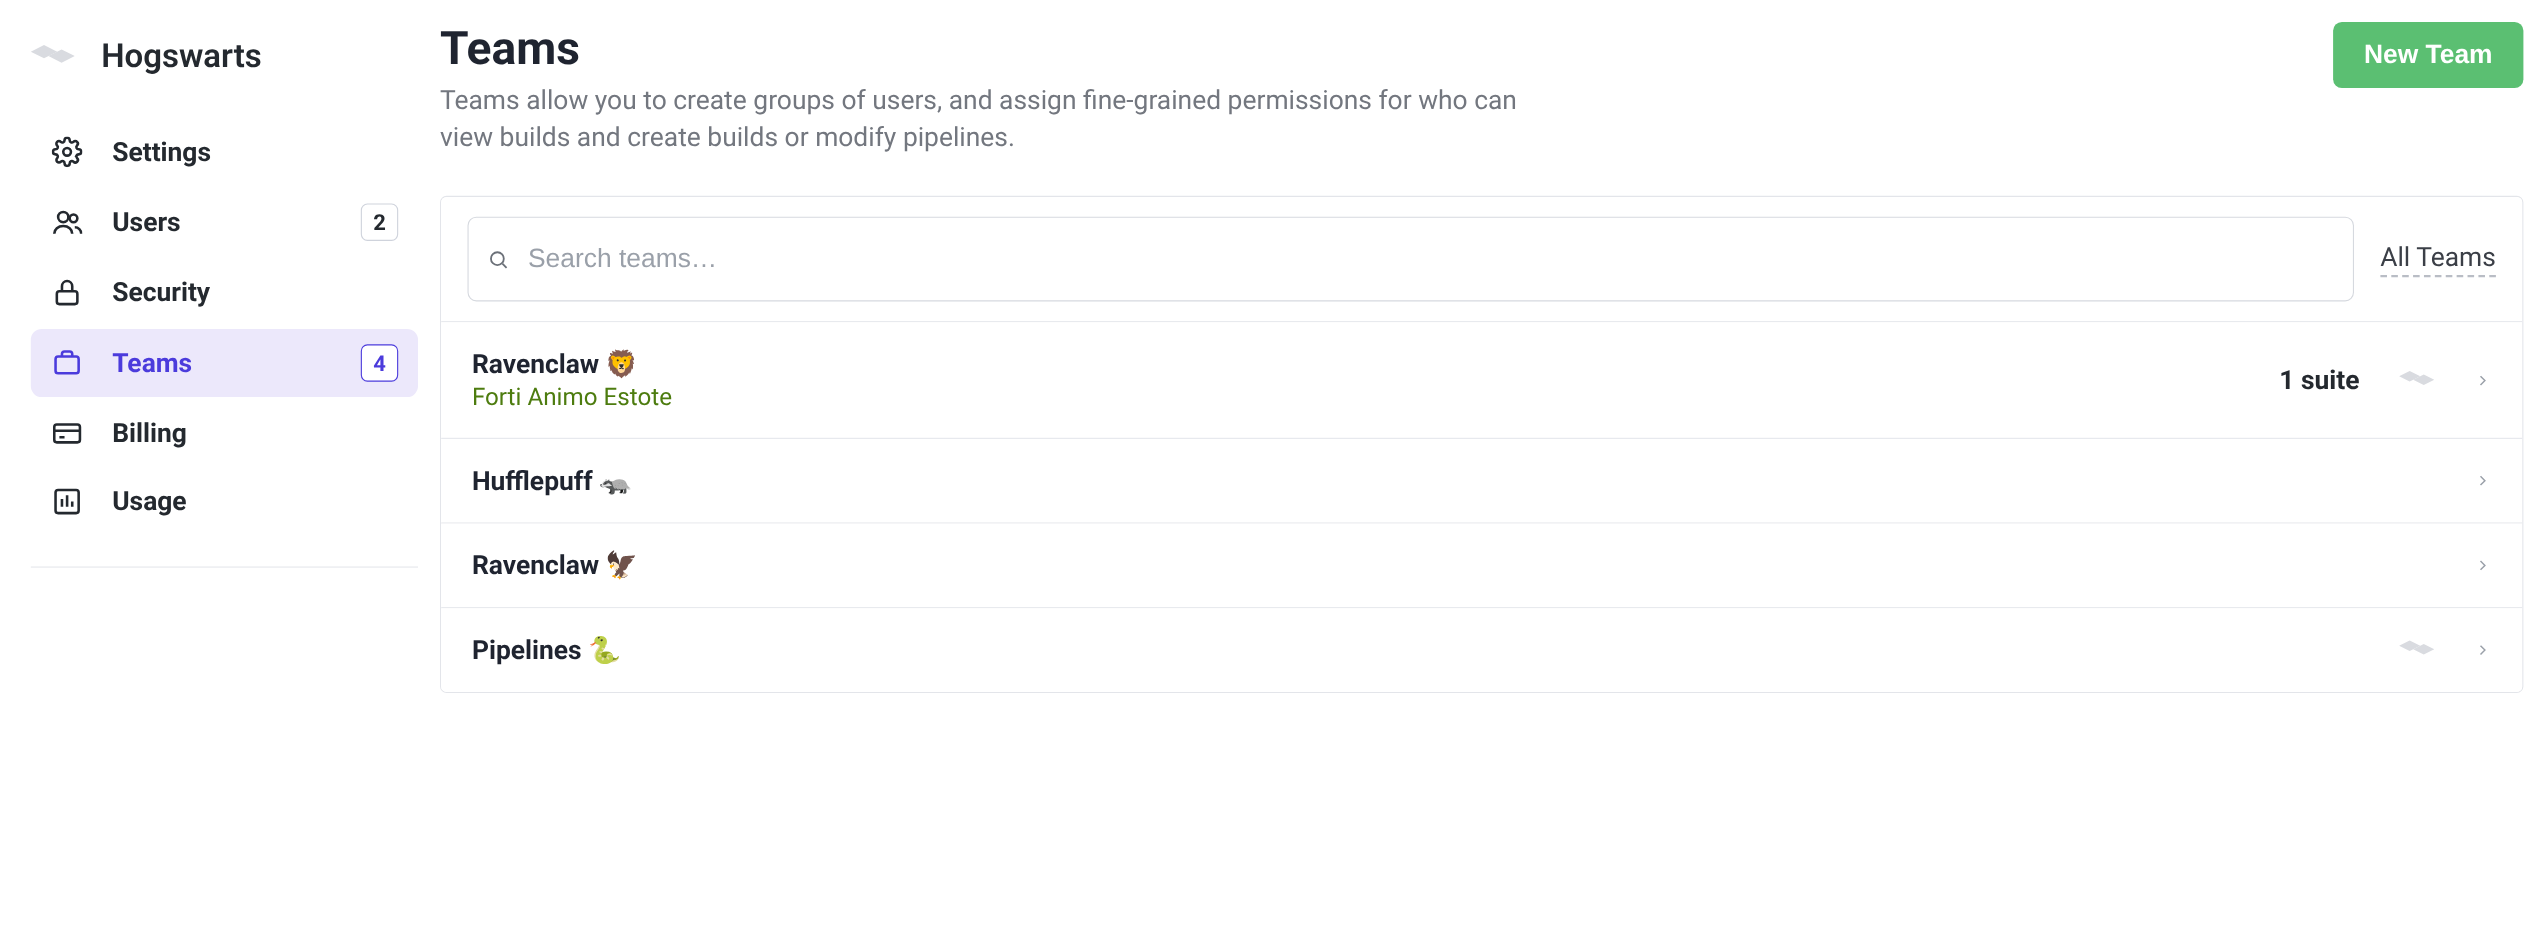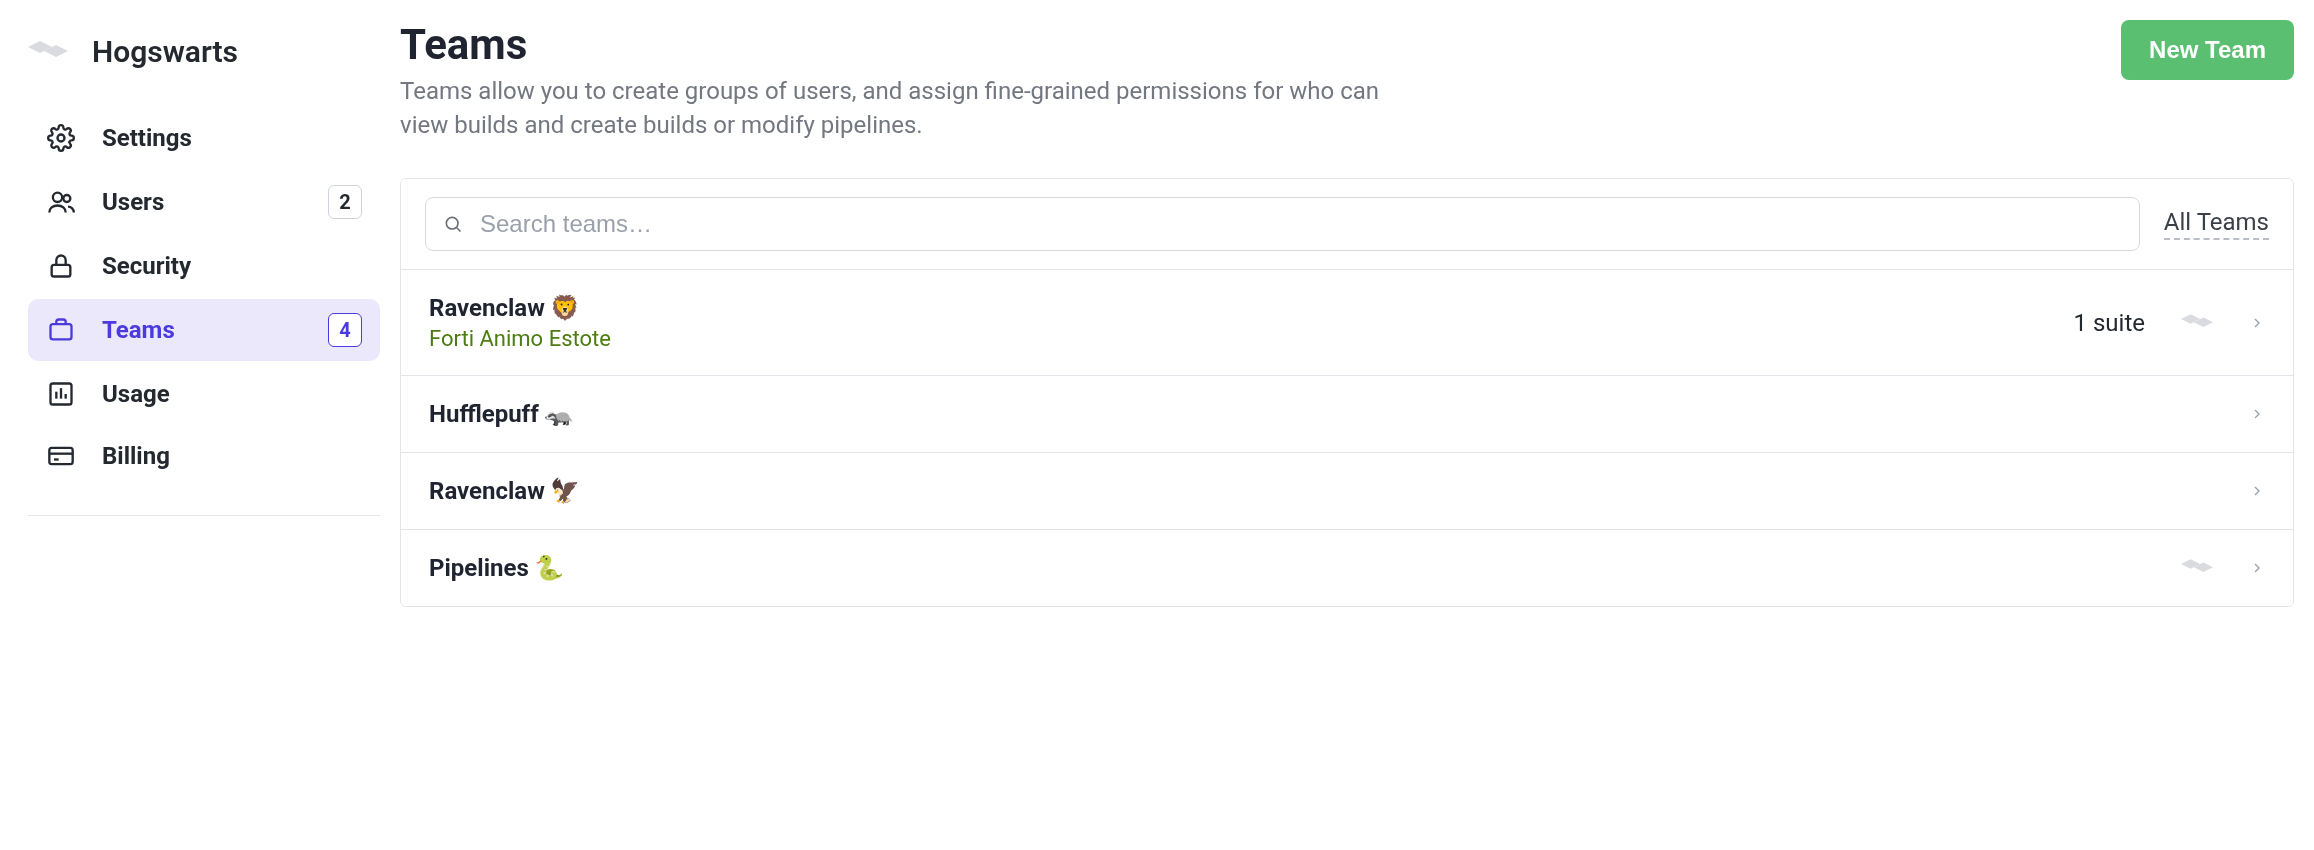--- a/index.html
+++ b/index.html
@@ -138,21 +138,21 @@
     padding: 18px 24px;
     border-bottom: 1px solid #e3e5ea;
     background: #fff;
   }
   .search-wrap {
     flex: 1;
     position: relative;
   }
   .search-input {
     width: 100%;
-    height: 54px;
+    height: 77px;
     border: 1px solid #d6d9df;
     border-radius: 8px;
     font-size: 24px;
     padding: 0 18px 0 54px;
     color: #1f2430;
     background: #fff;
   }
   .search-input::placeholder { color: #9aa0a9; }
   .search-icon {
     position: absolute;
@@ -187,20 +187,21 @@
     color: #1f2430;
   }
   .team-sub {
     font-size: 22px;
     color: #4d7c0f;
   }
   .team-right {
     display: flex;
     align-items: center;
     gap: 36px;
+    font-weight: bold;
   }
   .team-meta {
     font-size: 24px;
     color: #24292f;
   }
   .team-org-icon {
     width: 32px; height: 24px; color: #d9dbe0; display:flex; align-items:center;
   }
   .chevron {
     width: 16px; height: 16px; color: #9aa0a9;
@@ -265,38 +266,38 @@
             <path d="M8 7V5a2 2 0 0 1 2-2h4a2 2 0 0 1 2 2v2"></path>
           </svg>
       </span>
       <span class="nav-label">Teams</span>
       <span class="nav-badge">4</span>
     </div>
 
     <div class="nav-item">
       <span class="nav-icon">
         <svg viewBox="0 0 24 24" width="28" height="28" fill="none" stroke="currentColor" stroke-width="2">
+            <rect x="2" y="5" width="20" height="14" rx="2"></rect>
+            <line x1="2" y1="10" x2="22" y2="10"></line>
+            <line x1="6" y1="15" x2="10" y2="15"></line>
+          </svg>
+      </span>
+      <span class="nav-label">Billing</span>
+    </div>
+
+    <div class="nav-item">
+      <span class="nav-icon">
+        <svg viewBox="0 0 24 24" width="28" height="28" fill="none" stroke="currentColor" stroke-width="2">
             <rect x="3" y="3" width="18" height="18" rx="2"></rect>
             <line x1="8" y1="16" x2="8" y2="10"></line>
             <line x1="12" y1="16" x2="12" y2="7"></line>
             <line x1="16" y1="16" x2="16" y2="12"></line>
           </svg>
       </span>
       <span class="nav-label">Usage</span>
-    </div>
-
-    <div class="nav-item">
-      <span class="nav-icon">
-        <svg viewBox="0 0 24 24" width="28" height="28" fill="none" stroke="currentColor" stroke-width="2">
-            <rect x="2" y="5" width="20" height="14" rx="2"></rect>
-            <line x1="2" y1="10" x2="22" y2="10"></line>
-            <line x1="6" y1="15" x2="10" y2="15"></line>
-          </svg>
-      </span>
-      <span class="nav-label">Billing</span>
     </div>
   </nav>
 
   <div class="sidebar-divider"></div>
 </aside>
 
 <main class="main">
   <div class="title-row">
     <div class="title-block">
       <h1 class="page-title">Teams</h1>

